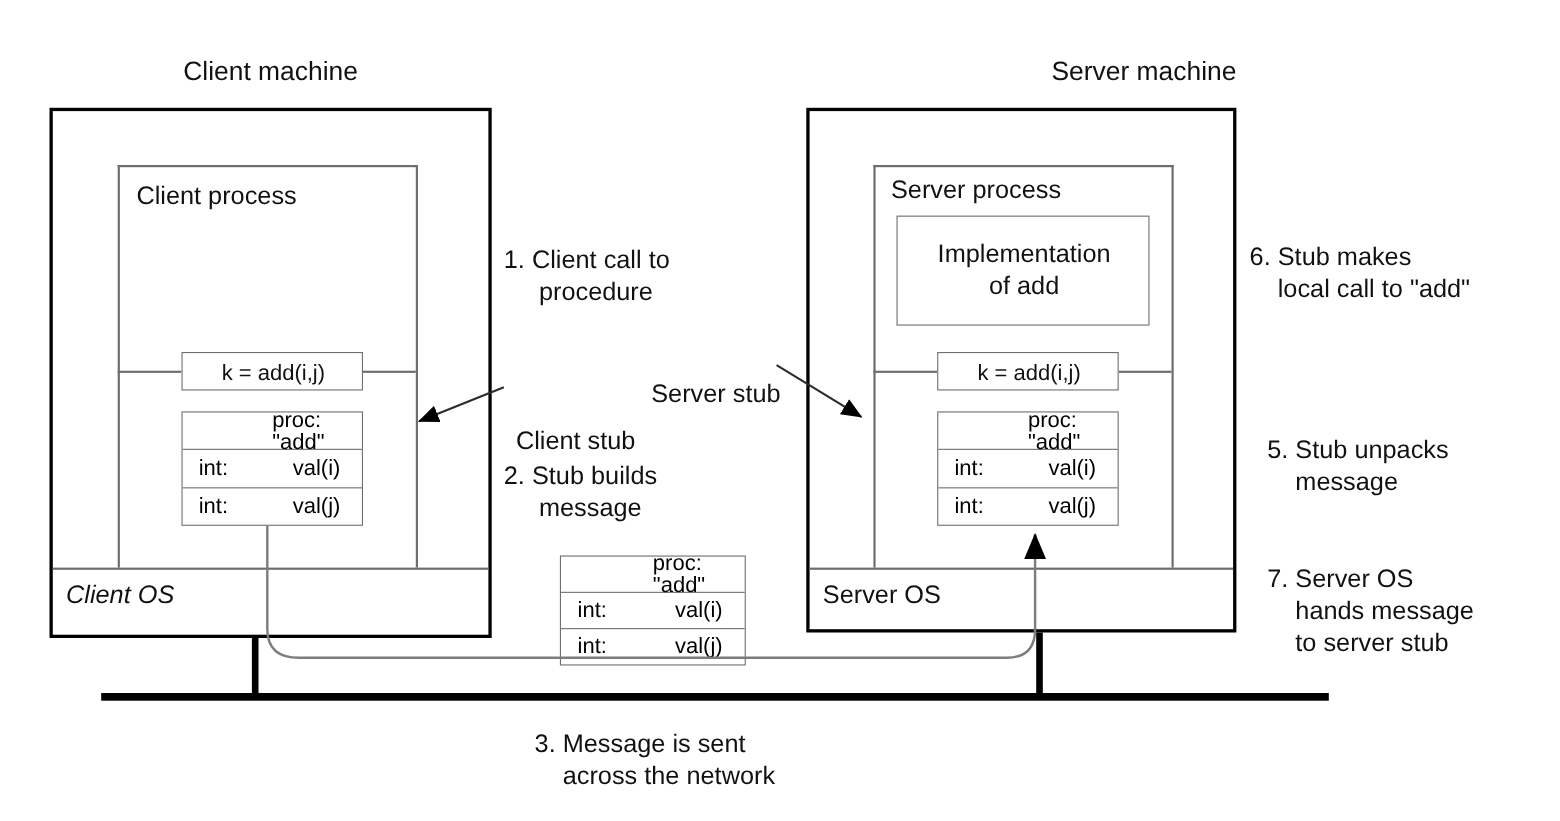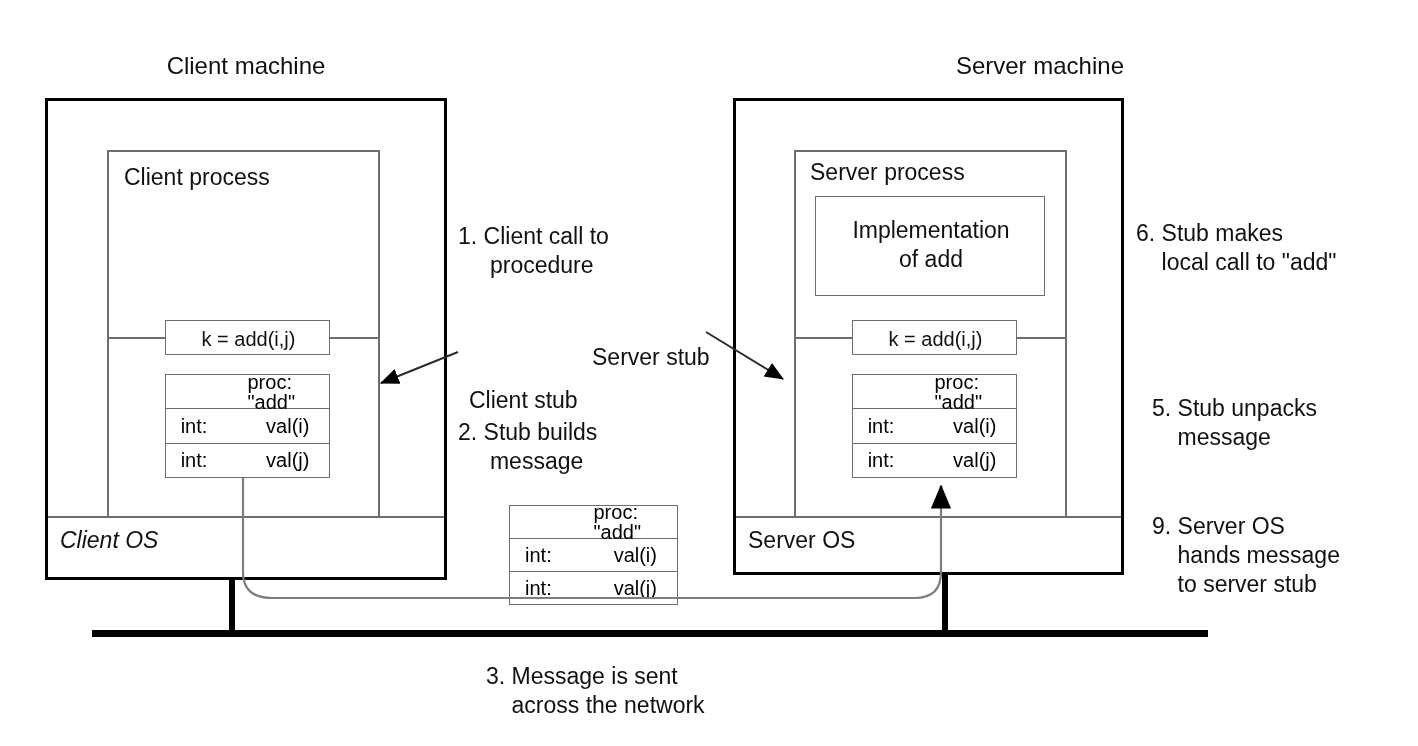--- a/index.html
+++ b/index.html
@@ -141,21 +141,21 @@
 
   <div class="lbl stub-lbl" style="left:592px;top:296px;">Server stub</div>
   <div class="lbl stub-lbl" style="left:469px;top:339px;">Client stub</div>
 
   <div class="lbl note" style="left: 458px; top: 190px; white-space: pre; margin-top: 32px;">1. Client call to
      procedure</div>
   <div class="lbl note" style="left: 458px; top: 418px; white-space: pre;">2. Stub builds
      message</div>
   <div class="lbl note" style="left: 486px; top: 662px; white-space: pre;">3. Message is sent
     across the network</div>
-  <div class="lbl note" style="left: 1152px; top: 512px; white-space: pre;">9. Server OS
+  <div class="lbl note" style="left: 1152px; top: 512px; white-space: pre;">7. Server OS
     hands message
     to server stub</div>
   <div class="lbl note" style="left: 1152px; top: 394px; white-space: pre;">5. Stub unpacks
     message</div>
   <div class="lbl note" style="left: 1124px; top: 219px; white-space: pre; margin-left: 12px;">6. Stub makes
     local call to "add"</div>
 
 </div>
 
 </body></html>

